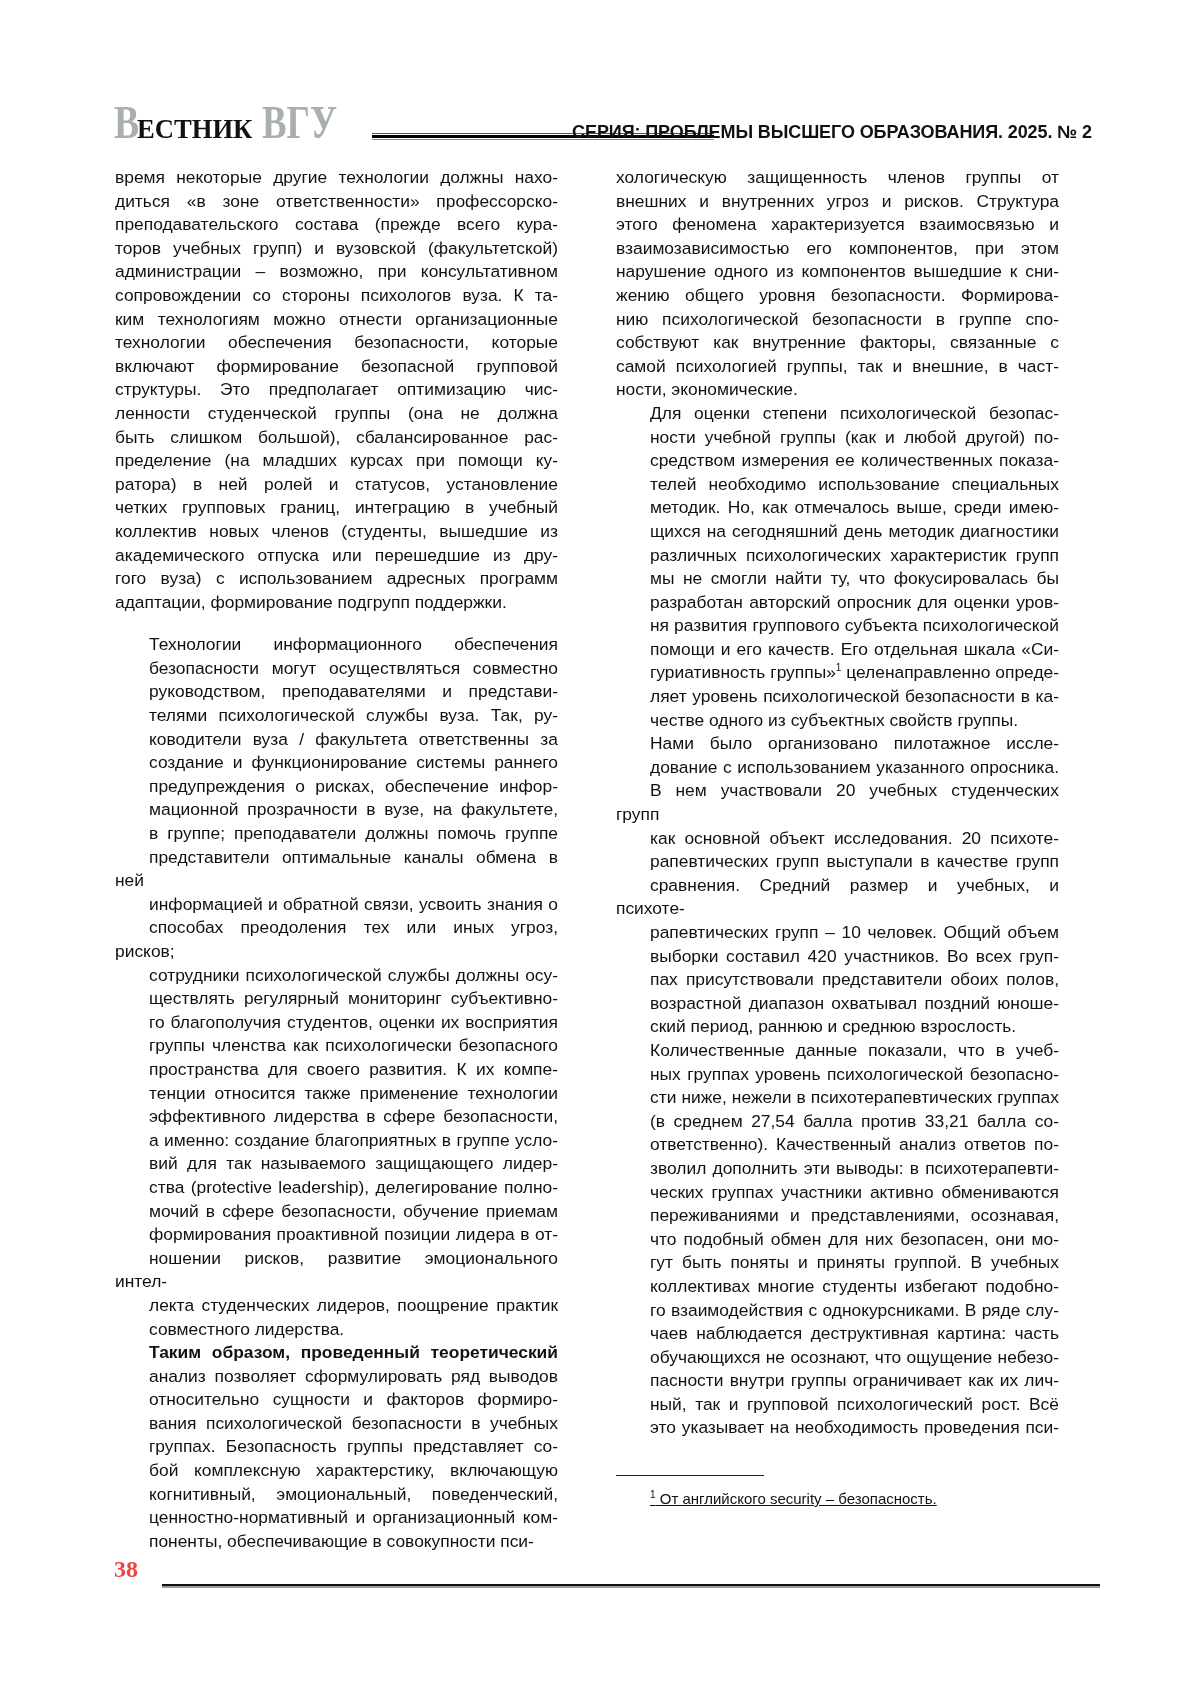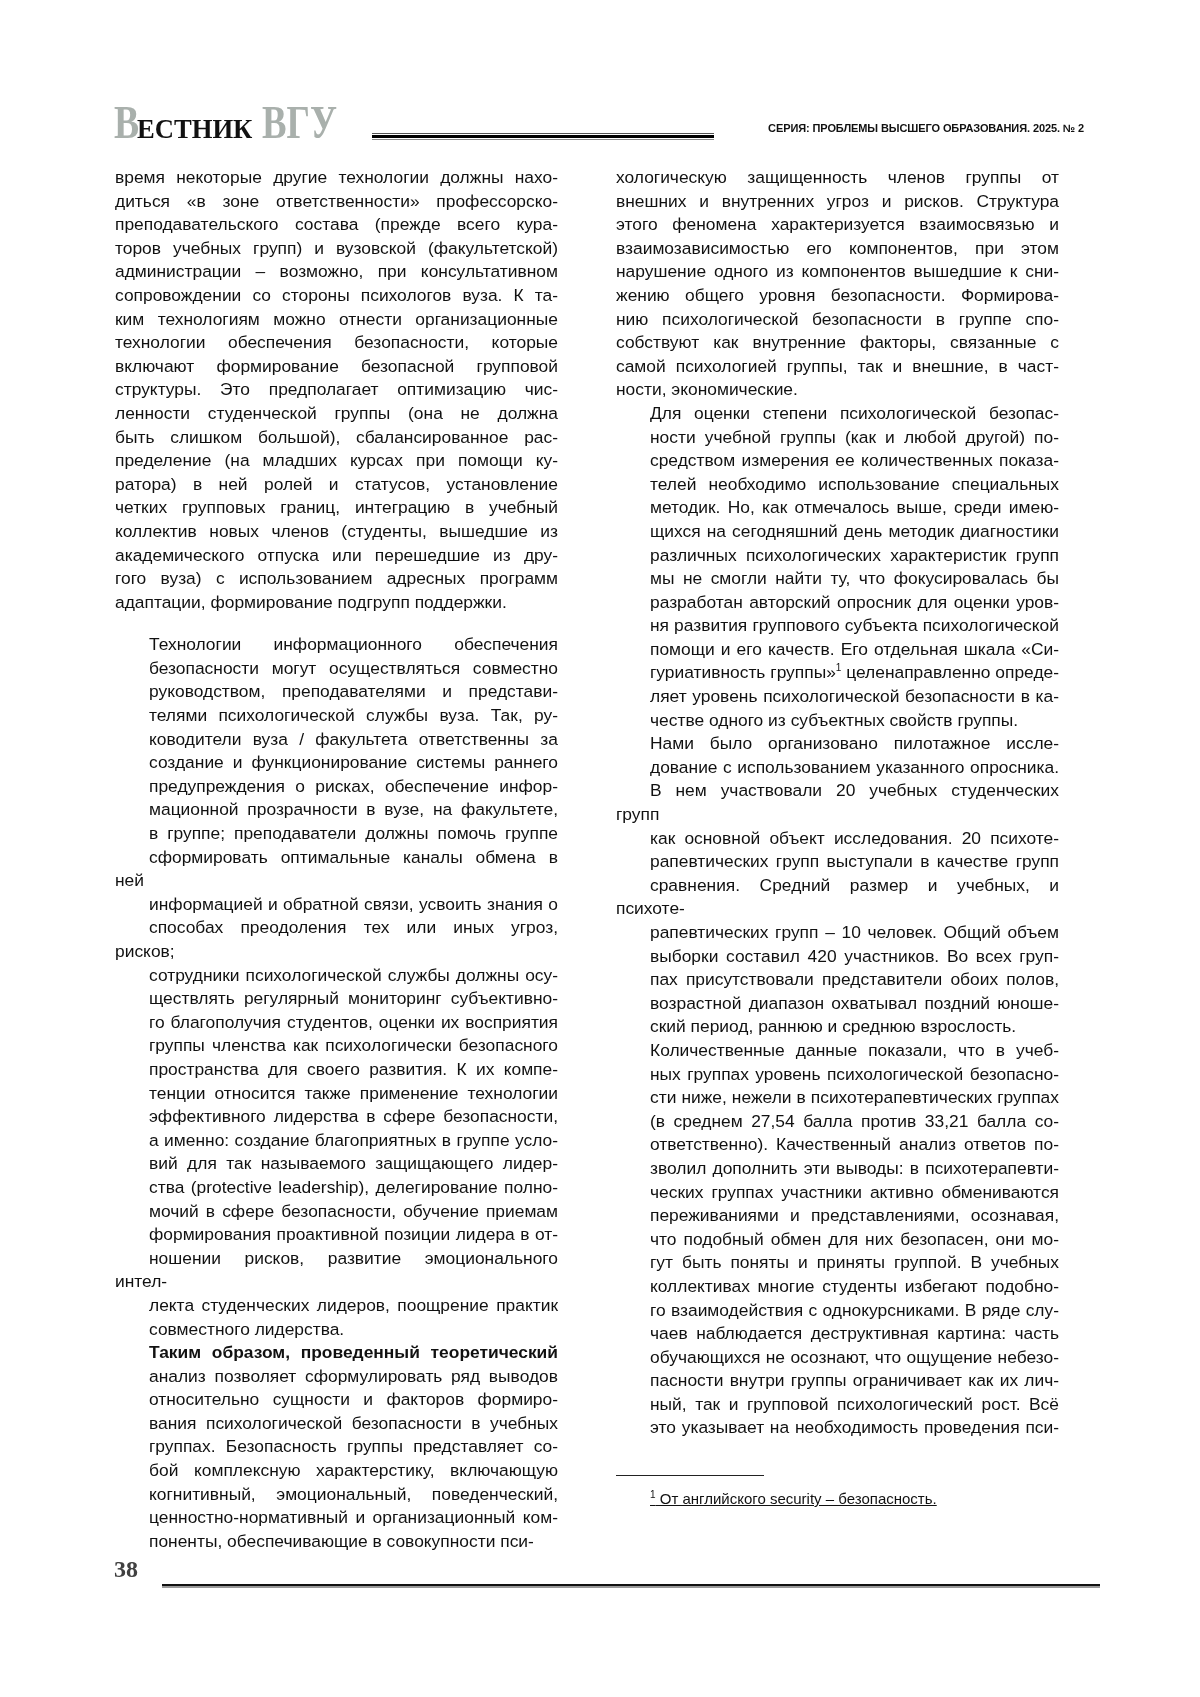--- a/index.html
+++ b/index.html
@@ -6,35 +6,35 @@
     body { width: 1200px; height: 1697px; position: relative; overflow: hidden; }
     .header { position: absolute; left: 114px; top: 100px; width: 986px; height: 46px; }
     .logo { position: absolute; left: 0; top: 0; font-family: "Liberation Serif", "DejaVu Serif", serif; font-weight: bold; white-space: nowrap; line-height: 1; }
     .logo .big { font-size: 46px; color: #a9b0ac; letter-spacing: 1px; transform: scaleX(0.82); display: inline-block; transform-origin: left bottom; }
     .logo .small { font-size: 28px; color: #111; display: inline-block; transform: scaleX(0.95); transform-origin: left bottom; margin-left: -9px; }
     .logo .vgu { font-size: 46px; color: #a9b0ac; display: inline-block; transform: scaleX(0.8); transform-origin: left bottom; margin-left: 4px; }
     .head-rule { position: absolute; left: 258px; top: 33px; width: 342px; height: 7px; }
     .head-rule .l1 { position: absolute; left: 0; top: 0; width: 100%; height: 1px; background: #555; }
     .head-rule .l2 { position: absolute; left: 0; top: 2px; width: 100%; height: 3px; background: #000; }
     .head-rule .l3 { position: absolute; left: 0; top: 6px; width: 100%; height: 1px; background: #888; }
-    .series { position: absolute; right: 16px; top: 22px; font-family: "Liberation Sans", "DejaVu Sans", sans-serif; font-weight: bold; font-size: 11px; color: #111; white-space: nowrap; letter-spacing: -0.1px; }
+    .series { position: absolute; right: 8px; top: 22px; font-family: "Liberation Sans", "DejaVu Sans", sans-serif; font-weight: bold; font-size: 18px; color: #111; white-space: nowrap; letter-spacing: -0.1px; }
 
     .col { position: absolute; top: 166px; width: 443px; font-family: "Liberation Sans", "DejaVu Sans", sans-serif; font-size: 17.4px; line-height: 23.6px; color: #111; text-align: justify; hyphens: manual; }
     .col.left { left: 115px; }
     .col.right { left: 616px; }
     .col p { margin: 0; text-indent: 0; }
     .col p.indent { text-indent: 34px; }
     .col p .line { display: block; text-align: justify; text-align-last: justify; }
     .col p .line.last { text-align-last: left; }
     sup { font-size: 10px; line-height: 0; vertical-align: super; }
 
     .fn-rule { position: absolute; left: 616px; top: 1475px; width: 148px; height: 1px; background: #222; }
     .footnote { position: absolute; left: 650px; top: 1490px; font-family: "Liberation Sans", "DejaVu Sans", sans-serif; font-size: 15px; color: #111; white-space: nowrap; text-decoration: underline; }
 
-    .page-num { position: absolute; left: 114px; top: 1556px; font-family: "Liberation Serif", "DejaVu Serif", serif; font-weight: bold; font-size: 24px; color: #404040; }
+    .page-num { position: absolute; left: 114px; top: 1556px; font-family: "Liberation Serif", "DejaVu Serif", serif; font-weight: bold; font-size: 24px; color: #ef4444; }
     .foot-rule { position: absolute; left: 162px; top: 1584px; width: 938px; height: 4px; }
     .foot-rule .a { position: absolute; left: 0; top: 0; width: 100%; height: 2px; background: #111; }
     .foot-rule .b { position: absolute; left: 0; top: 2px; width: 100%; height: 2px; background: #999; }
   </style>
 </head>
 <body>
 
 <div class="header">
   <div class="logo">
     <span class="big">В</span><span class="small">ЕСТНИК</span><span class="vgu">ВГУ</span>
@@ -72,21 +72,21 @@
     <p class="indent">
       <span class="line" style="text-indent: 34px; margin-top: 19px;">Технологии информационного обеспечения</span>
       <span class="line">безопасности могут осуществляться совместно</span>
       <span class="line">руководством, преподавателями и представи-</span>
       <span class="line">телями психологической службы вуза. Так, ру-</span>
       <span class="line">ководители вуза / факультета ответственны за</span>
       <span class="line">создание и функционирование системы раннего</span>
       <span class="line">предупреждения о рисках, обеспечение инфор-</span>
       <span class="line">мационной прозрачности в вузе, на факультете,</span>
       <span class="line">в группе; преподаватели должны помочь группе</span>
-      <span class="line">сформировать оптимальные каналы обмена в ней</span>
+      <span class="line">представители оптимальные каналы обмена в ней</span>
       <span class="line">информацией и обратной связи, усвоить знания о</span>
       <span class="line">способах преодоления тех или иных угроз, рисков;</span>
       <span class="line">сотрудники психологической службы должны осу-</span>
       <span class="line">ществлять регулярный мониторинг субъективно-</span>
       <span class="line">го благополучия студентов, оценки их восприятия</span>
       <span class="line">группы членства как психологически безопасного</span>
       <span class="line">пространства для своего развития. К их компе-</span>
       <span class="line">тенции относится также применение технологии</span>
       <span class="line">эффективного лидерства в сфере безопасности,</span>
       <span class="line">а именно: создание благоприятных в группе усло-</span>

